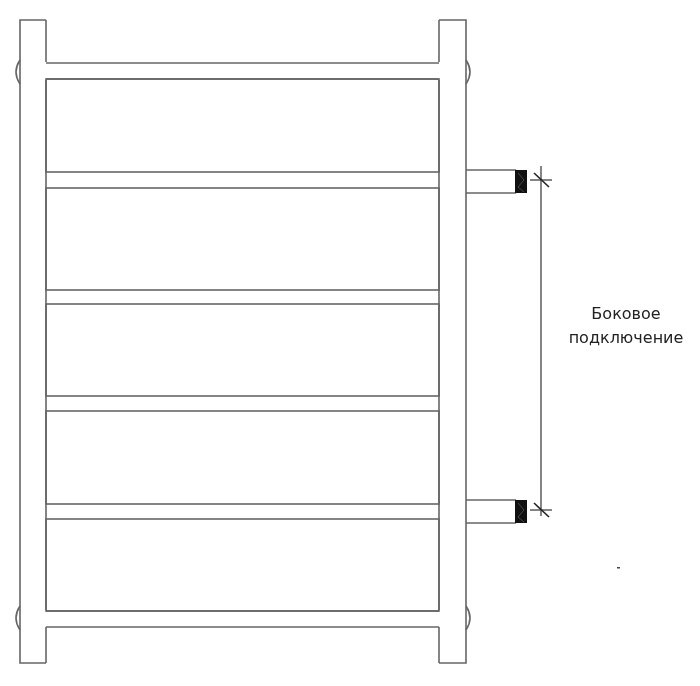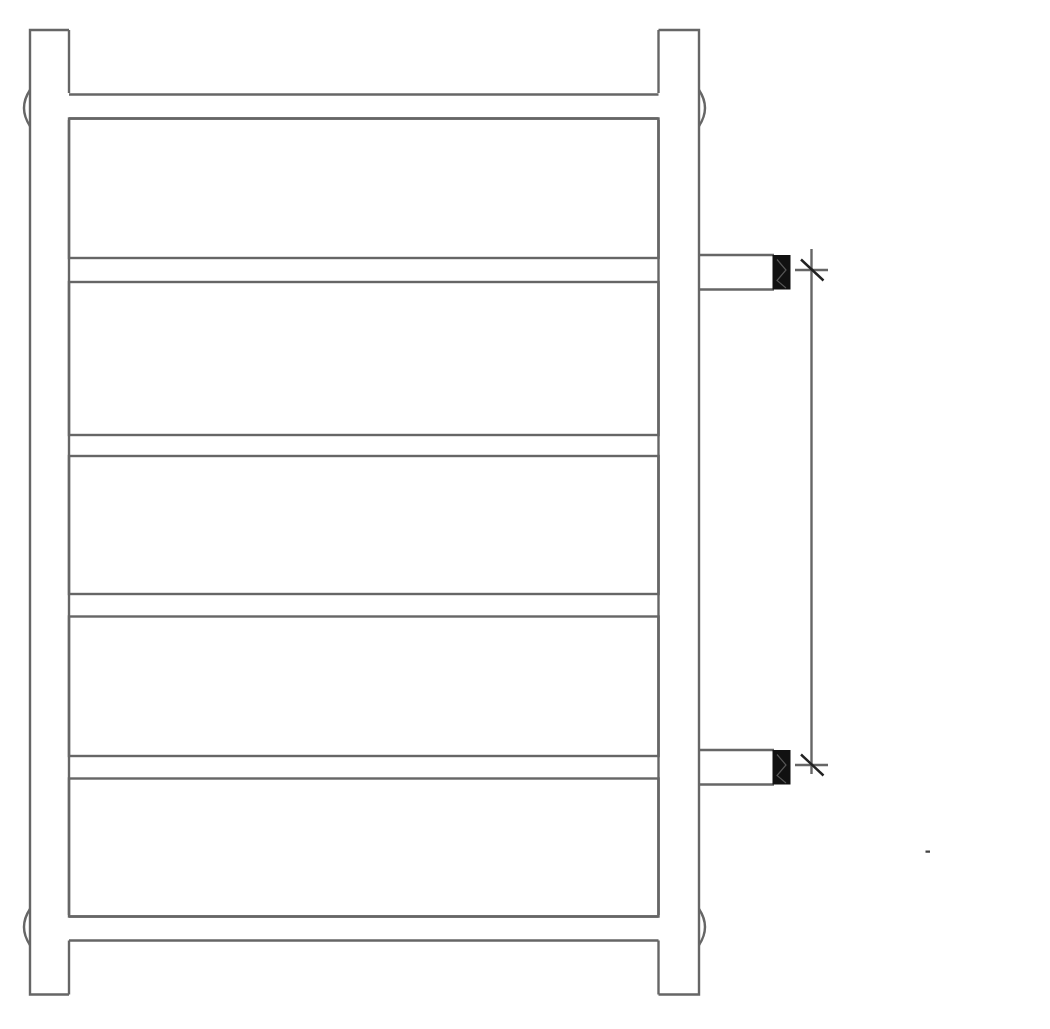--- a/index.html
+++ b/index.html
@@ -86,13 +86,15 @@
   </g>
   <g>
     <rect x="515" y="500" width="12" height="23" fill="#111111"></rect>
     <path d="M518 503 L524 510 L518 517 L524 522" stroke="#555555" stroke-width="0.8" fill="none"></path>
   </g>
 
   <rect x="617" y="567" width="3" height="1.5" fill="#444444"></rect>
 </svg>
 
 <div class="label">
+  <span>Боковое</span>
+  <span>подключение</span>
 </div>
 
 </body></html>

